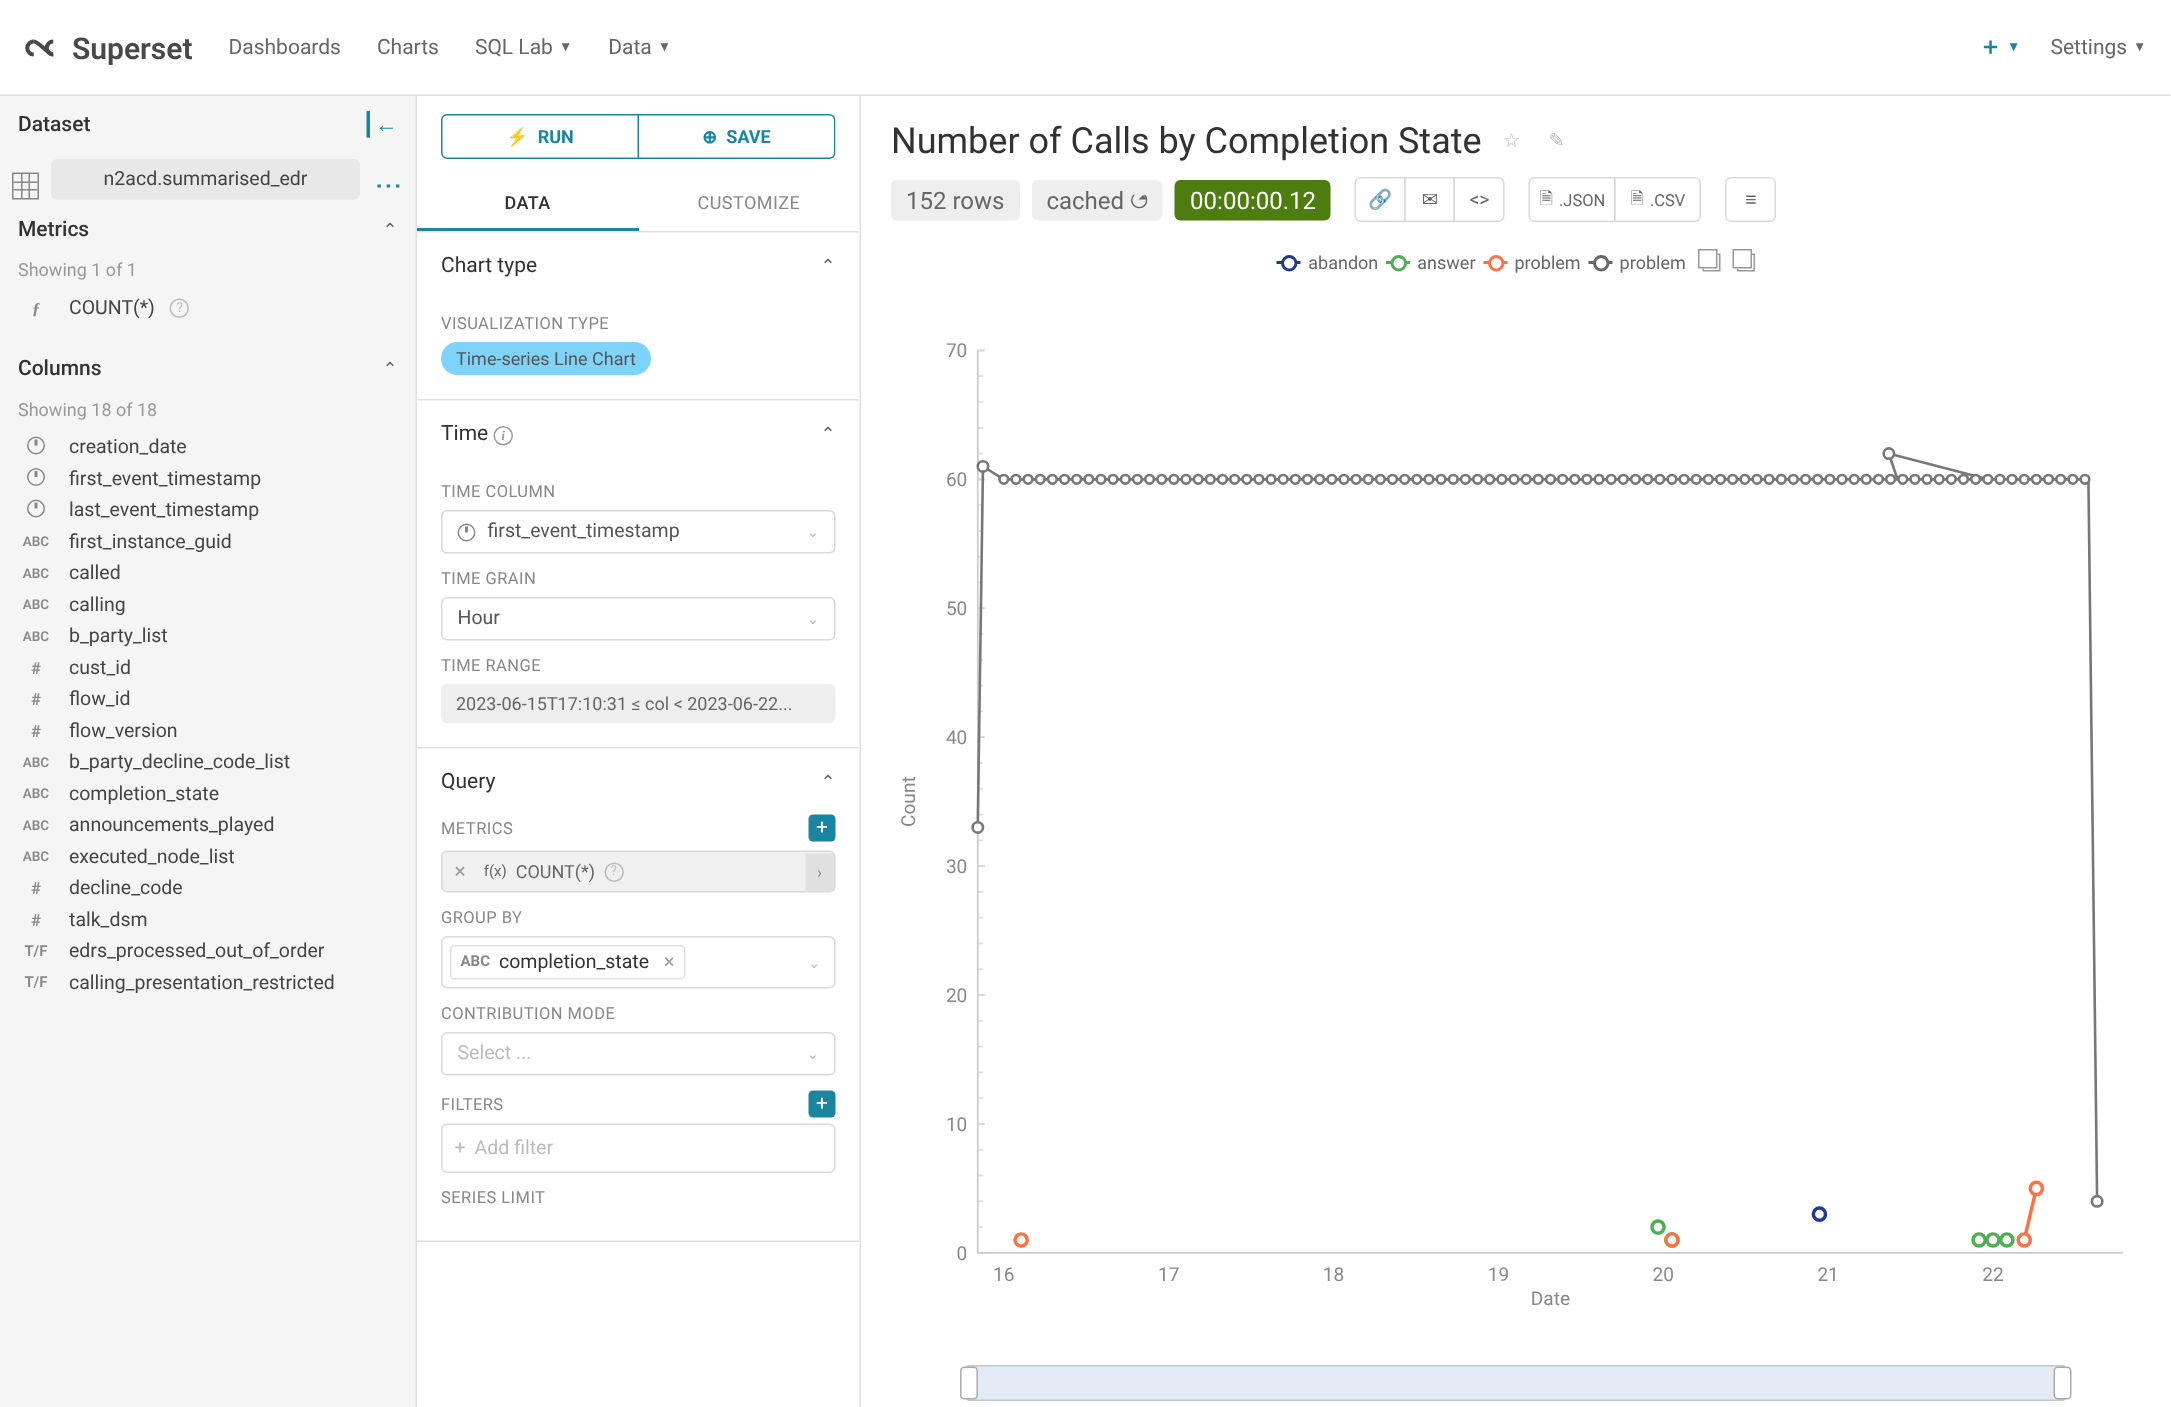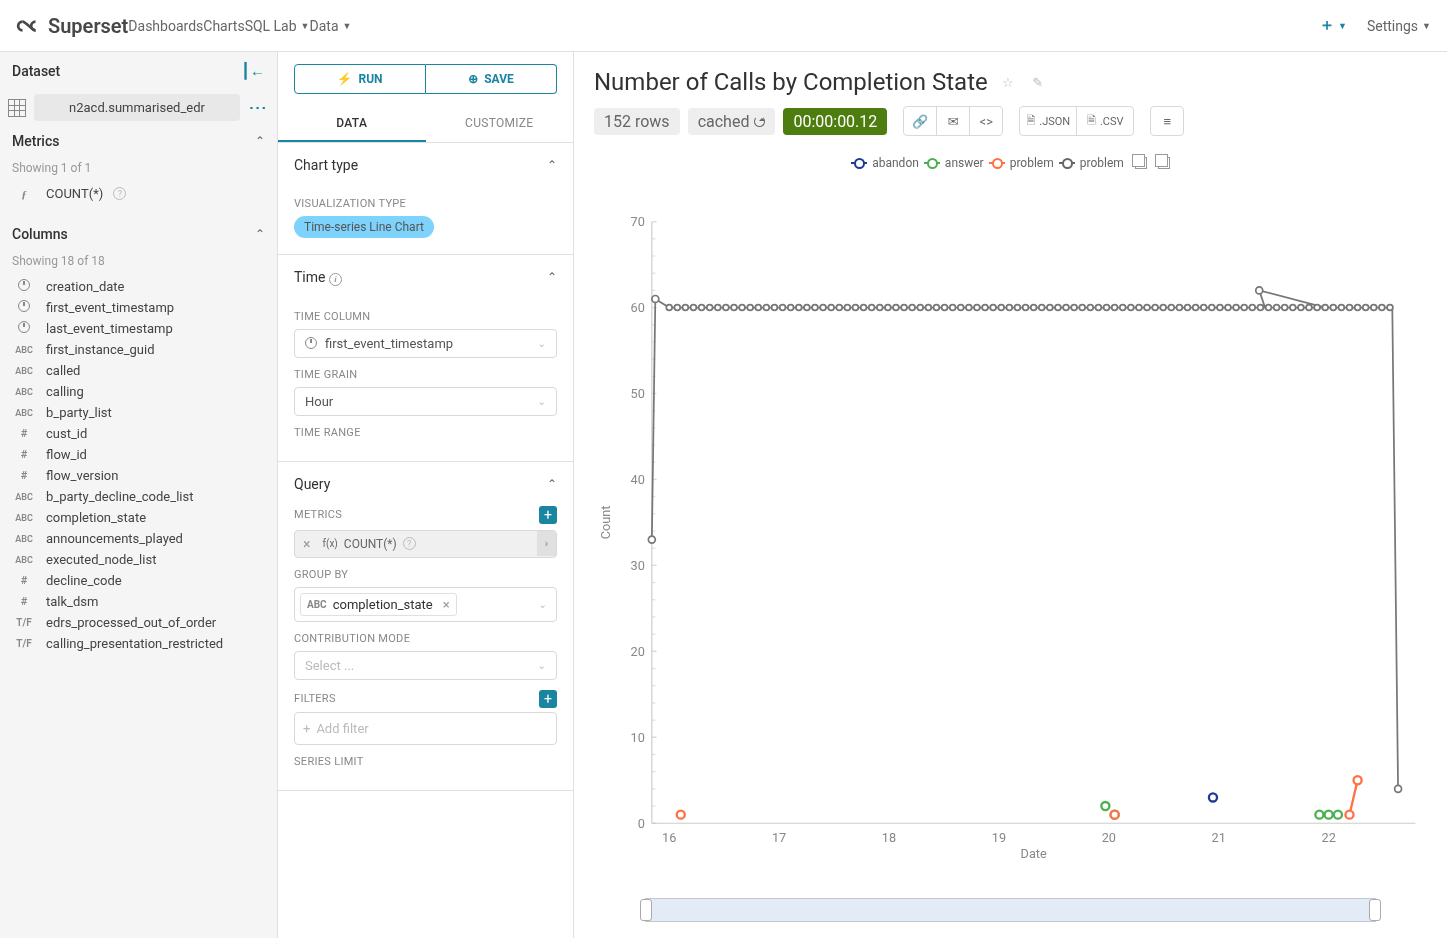--- a/index.html
+++ b/index.html
@@ -1,28 +1,28 @@
 <!DOCTYPE html>
 <html><head>
 <meta charset="utf-8">
 <style>
 *{box-sizing:border-box;margin:0;padding:0;font-family:-apple-system,BlinkMacSystemFont,"Segoe UI",Roboto,sans-serif}
 body{background:#fff;color:#323232;font-size:13px;overflow:hidden}
-.topbar{height:52px;border-bottom:1px solid #e0e0e0;display:flex;align-items:center;padding:0 16px;}
+.topbar{height:64px;border-bottom:1px solid #e0e0e0;display:flex;align-items:center;padding:0 16px;gap:24px}
 .logo{display:flex;align-items:center;gap:6px;font-weight:600;font-size:20px;color:#484848}
 .logo svg{width:26px;height:26px}
 .nav-item{color:#666;font-size:14px;cursor:pointer;display:flex;align-items:center;gap:4px}
 .nav-item .caret{font-size:9px}
 .topbar-right{margin-left:auto;display:flex;align-items:center;gap:20px}
 .plus-btn{color:#1a85a0;font-size:16px;font-weight:700;cursor:pointer;display:flex;align-items:center;gap:3px}
 .main{display:flex;height:calc(100vh - 52px)}
 .sidebar-left{width:278px;background:#F5F5F5;border-right:1px solid #e0e0e0;display:flex;flex-direction:column;padding:0}
 .ds-header{display:flex;align-items:center;justify-content:space-between;padding:10px 12px;font-size:14px;font-weight:500}
 .collapse-arrow{color:#1a85a0;cursor:pointer;font-size:15px}
-.ds-row{display:flex;align-items:center;gap:8px;padding:4px 8px}
+.ds-row{display:flex;align-items:flex-end;gap:8px;padding:4px 8px}
 .ds-pill{flex:1;background:#e8e8e8;border-radius:4px;padding:6px 10px;text-align:center;font-size:13px;color:#444}
 .table-icon{width:18px;height:18px;border:1px solid #888;display:inline-block;position:relative}
 .table-icon:before,.table-icon:after{content:"";position:absolute;background:#888}
 .table-icon:before{top:5px;left:0;right:0;height:1px;box-shadow:0 5px 0 #888}
 .table-icon:after{top:0;bottom:0;left:5px;width:1px;box-shadow:5px 0 0 #888}
 .dots-v{color:#1a85a0;font-size:18px;cursor:pointer;writing-mode:vertical-rl}
 .search-box{margin:10px 8px;border:1px solid #d9d9d9;border-radius:4px;padding:6px 10px;background:#fff}
 .search-box input{border:0;outline:0;width:100%;font-size:13px;color:#888}
 .section-h{display:flex;justify-content:space-between;align-items:center;padding:8px 12px;font-size:14px;font-weight:500;cursor:pointer}
 .chev{font-size:12px;color:#666}
@@ -273,20 +273,21 @@
               <span>first_event_timestamp</span>
             </span>
             <span class="caret-d">⌄</span>
           </div>
         <div class="cfg-label">TIME GRAIN</div>
         <div class="sel">
             <span>Hour</span>
             <span class="caret-d">⌄</span>
           </div>
         <div class="cfg-label">TIME RANGE</div>
+        <div class="time-range-pill">2023-06-15T17:10:31 ≤ col &lt; 2023-06-22...</div>
       </div>
     </div>
 
     <div class="cfg-section">
       <div class="cfg-head">
           <span>Query</span>
           <span class="chev">⌃</span>
         </div>
       <div class="cfg-body">
         <div class="cfg-label-row">

